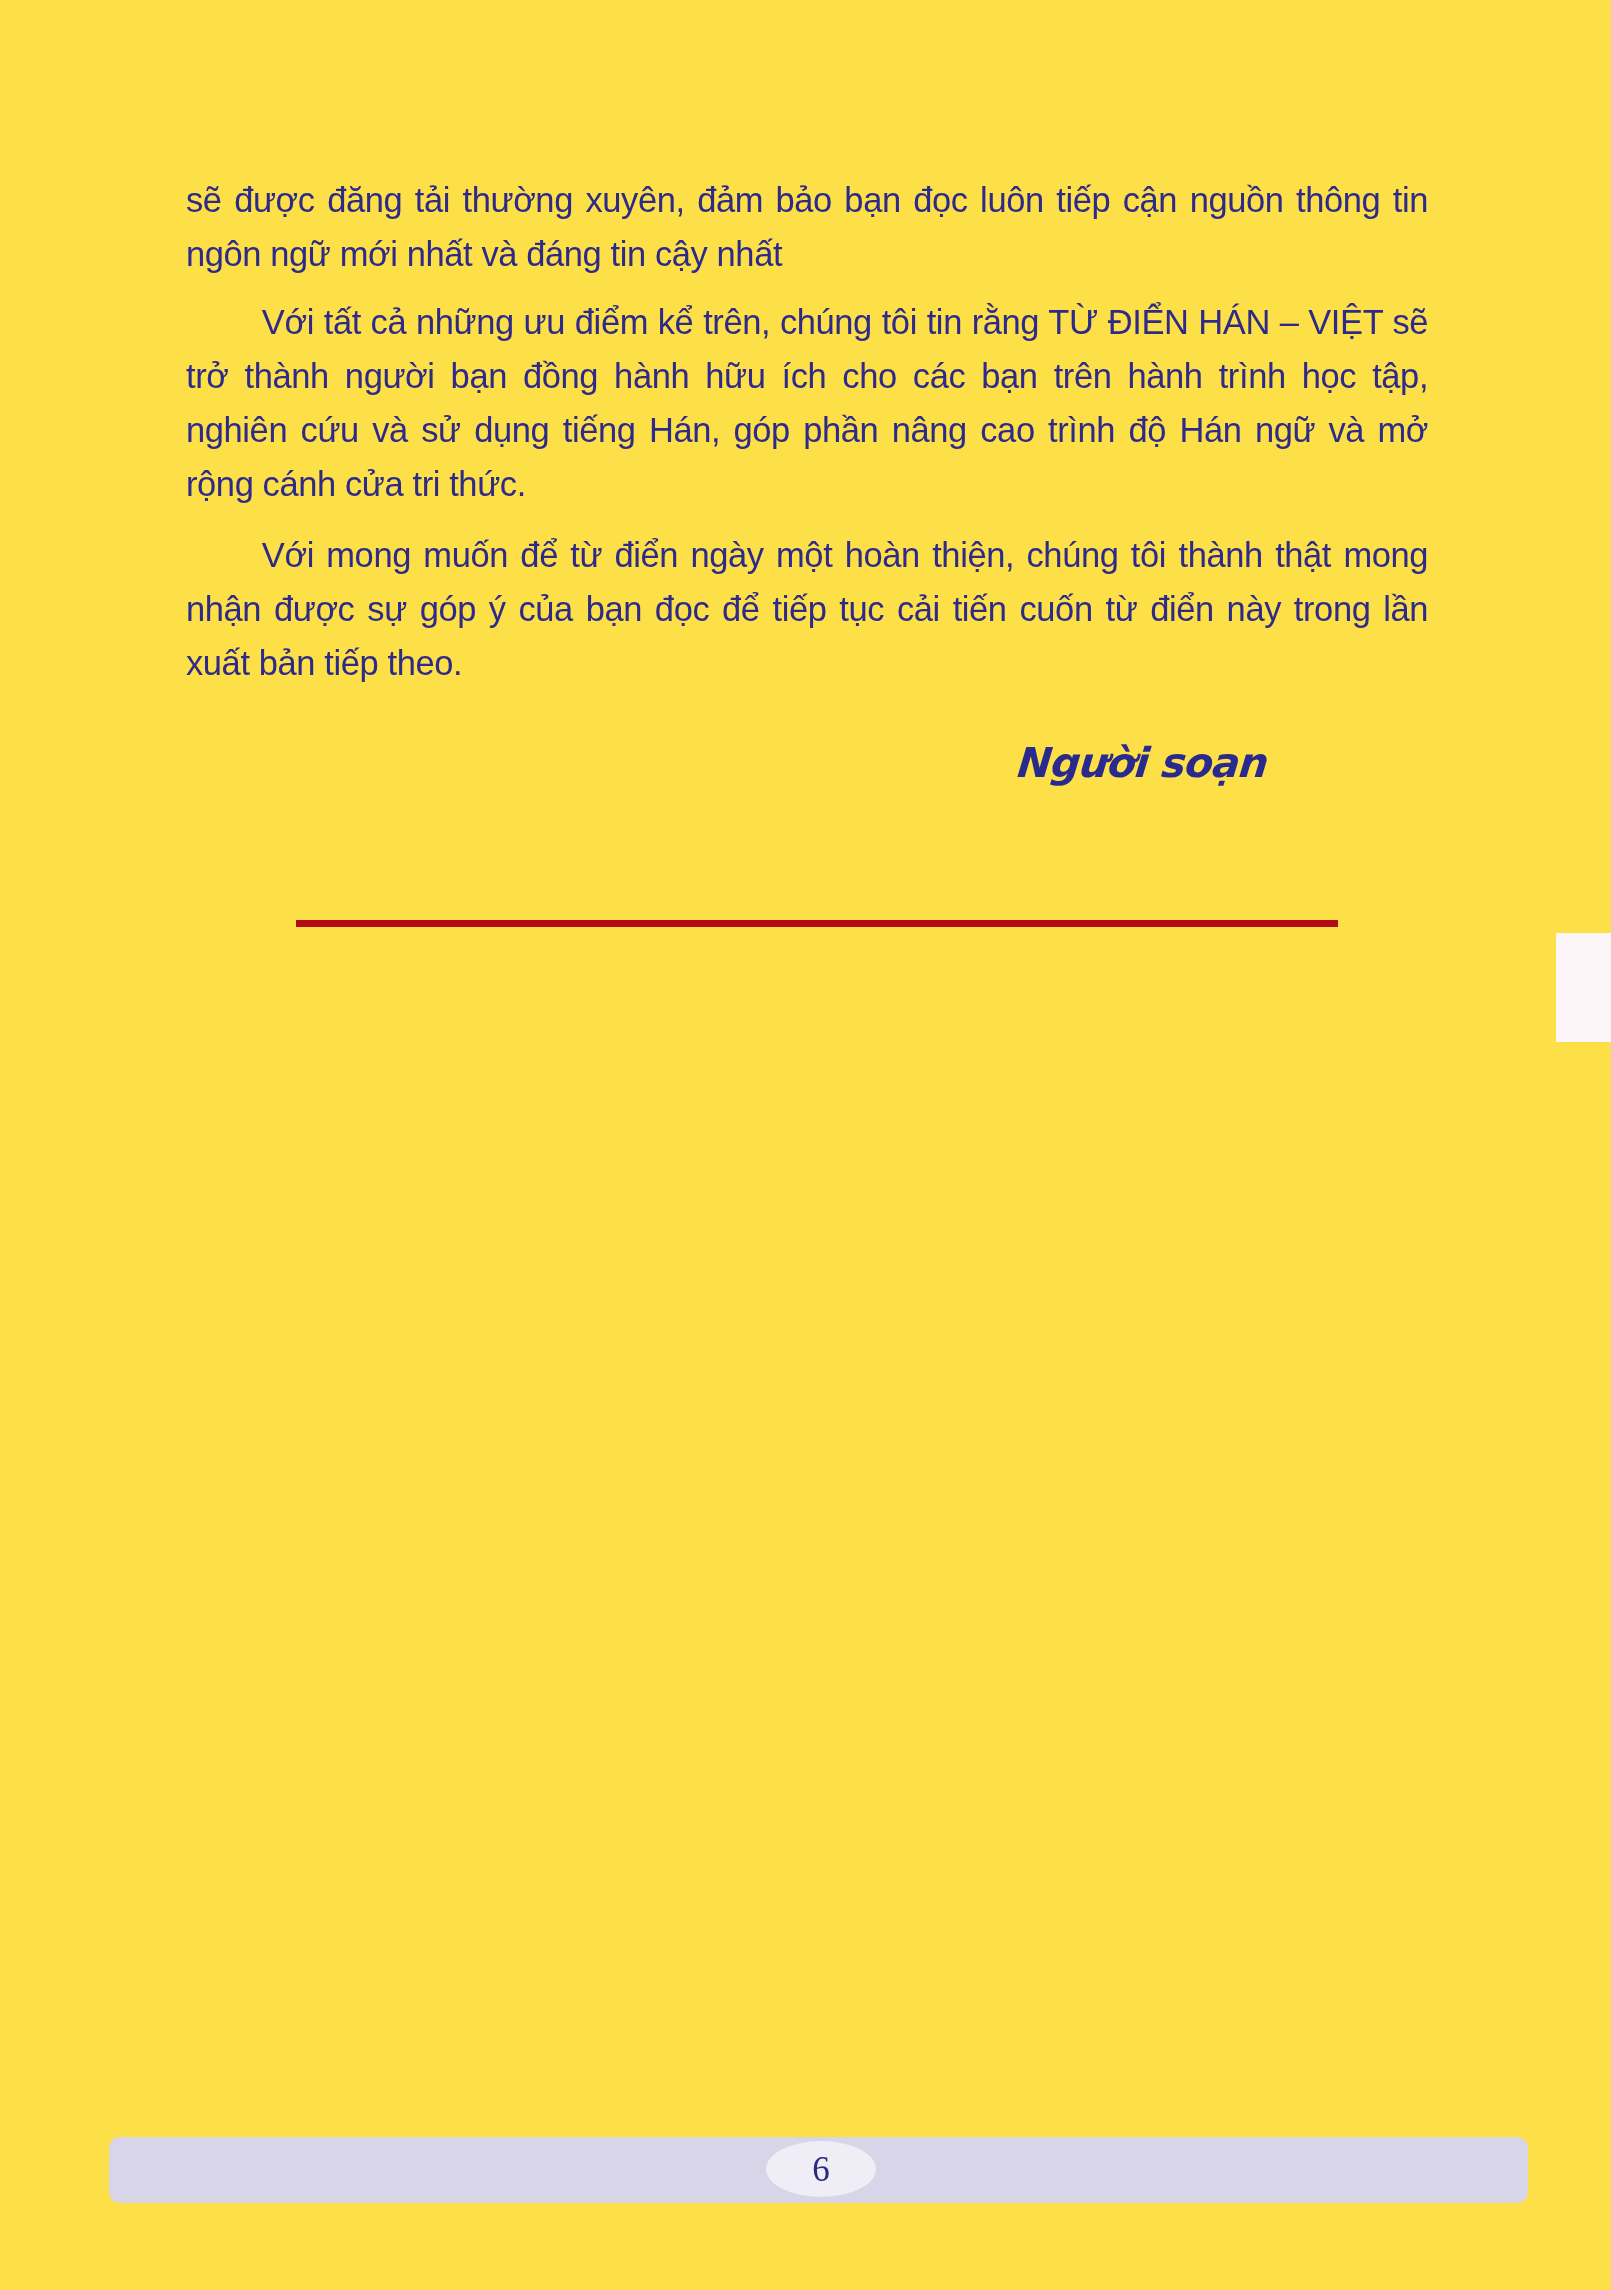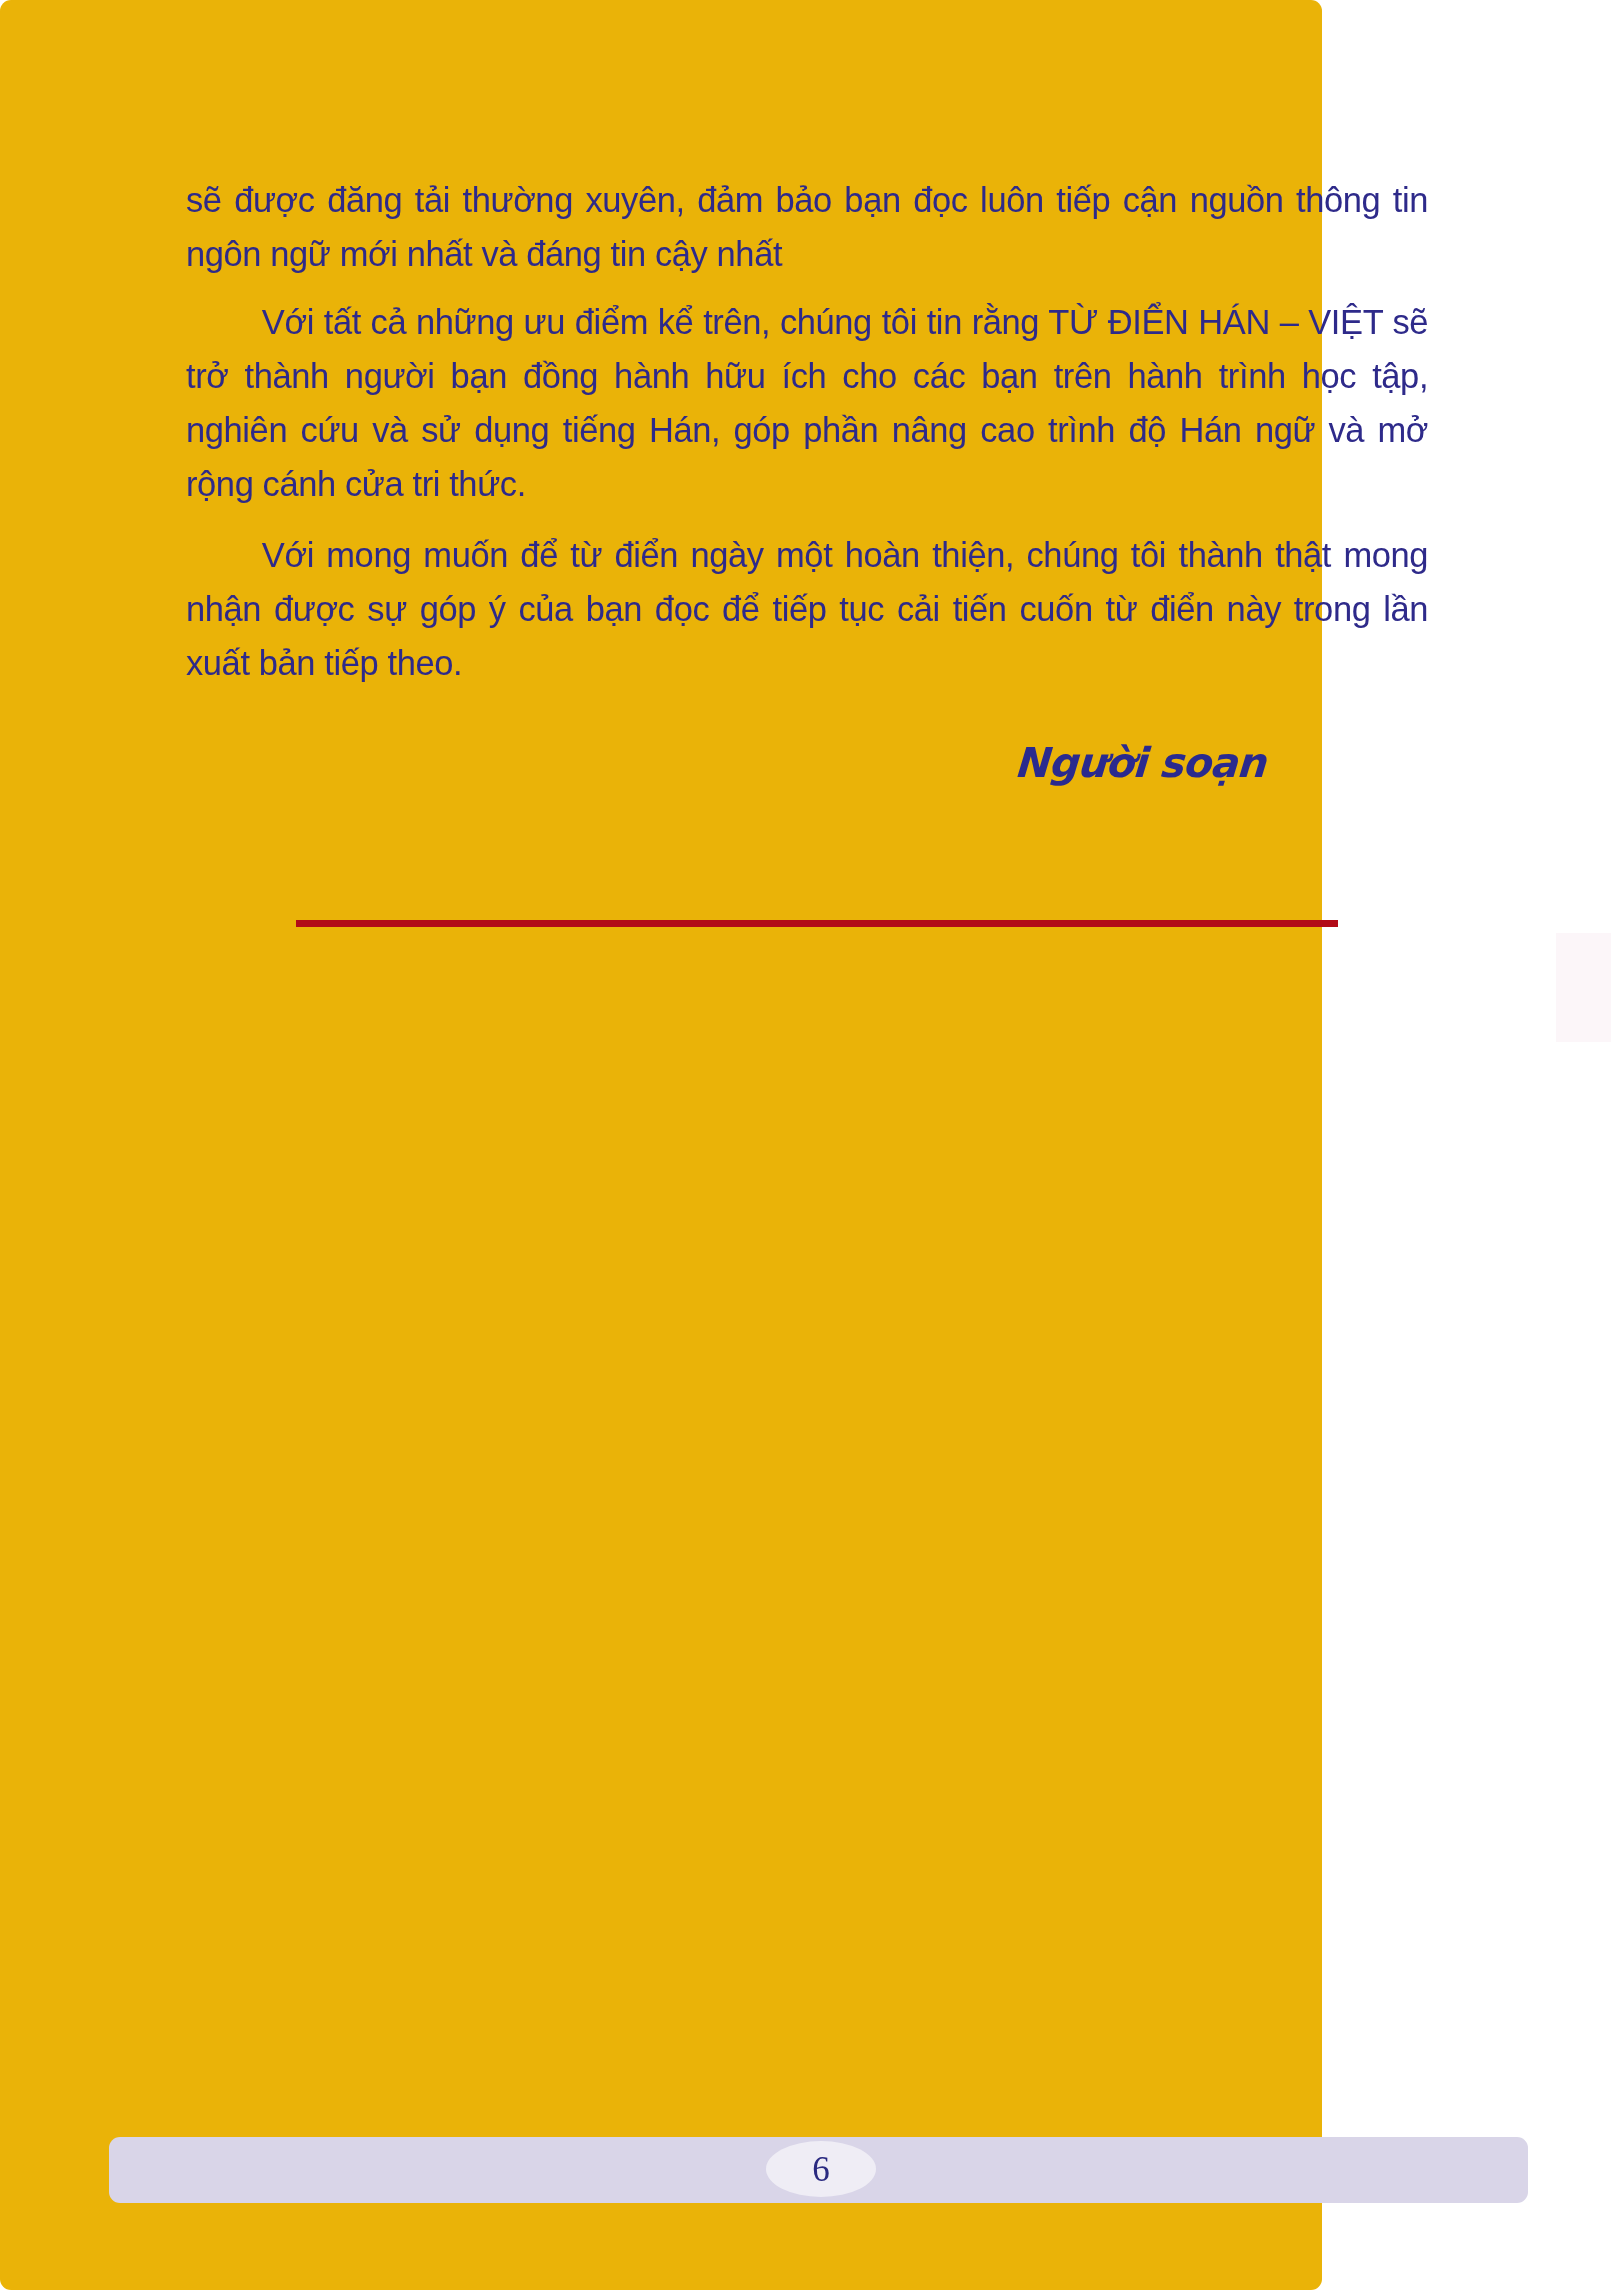--- a/index.html
+++ b/index.html
@@ -9,24 +9,23 @@
   }
   body {
     width: 1611px;
     height: 2290px;
     position: relative;
     overflow: hidden;
   }
   .page {
     position: absolute;
     left: 0; top: 0;
-    width: 1322px;
+    width: 1611px;
     height: 2290px;
-    background: #eab308;
-    border-radius: 11px;
+    background: #fde047;
   }
   .text-block {
     position: absolute;
     left: 186px;
     width: 1261px;
     font-family: "Liberation Sans", sans-serif;
     font-size: 35px;
     color: #2e2a8a;
     line-height: 54px;
     letter-spacing: -0.4px;

